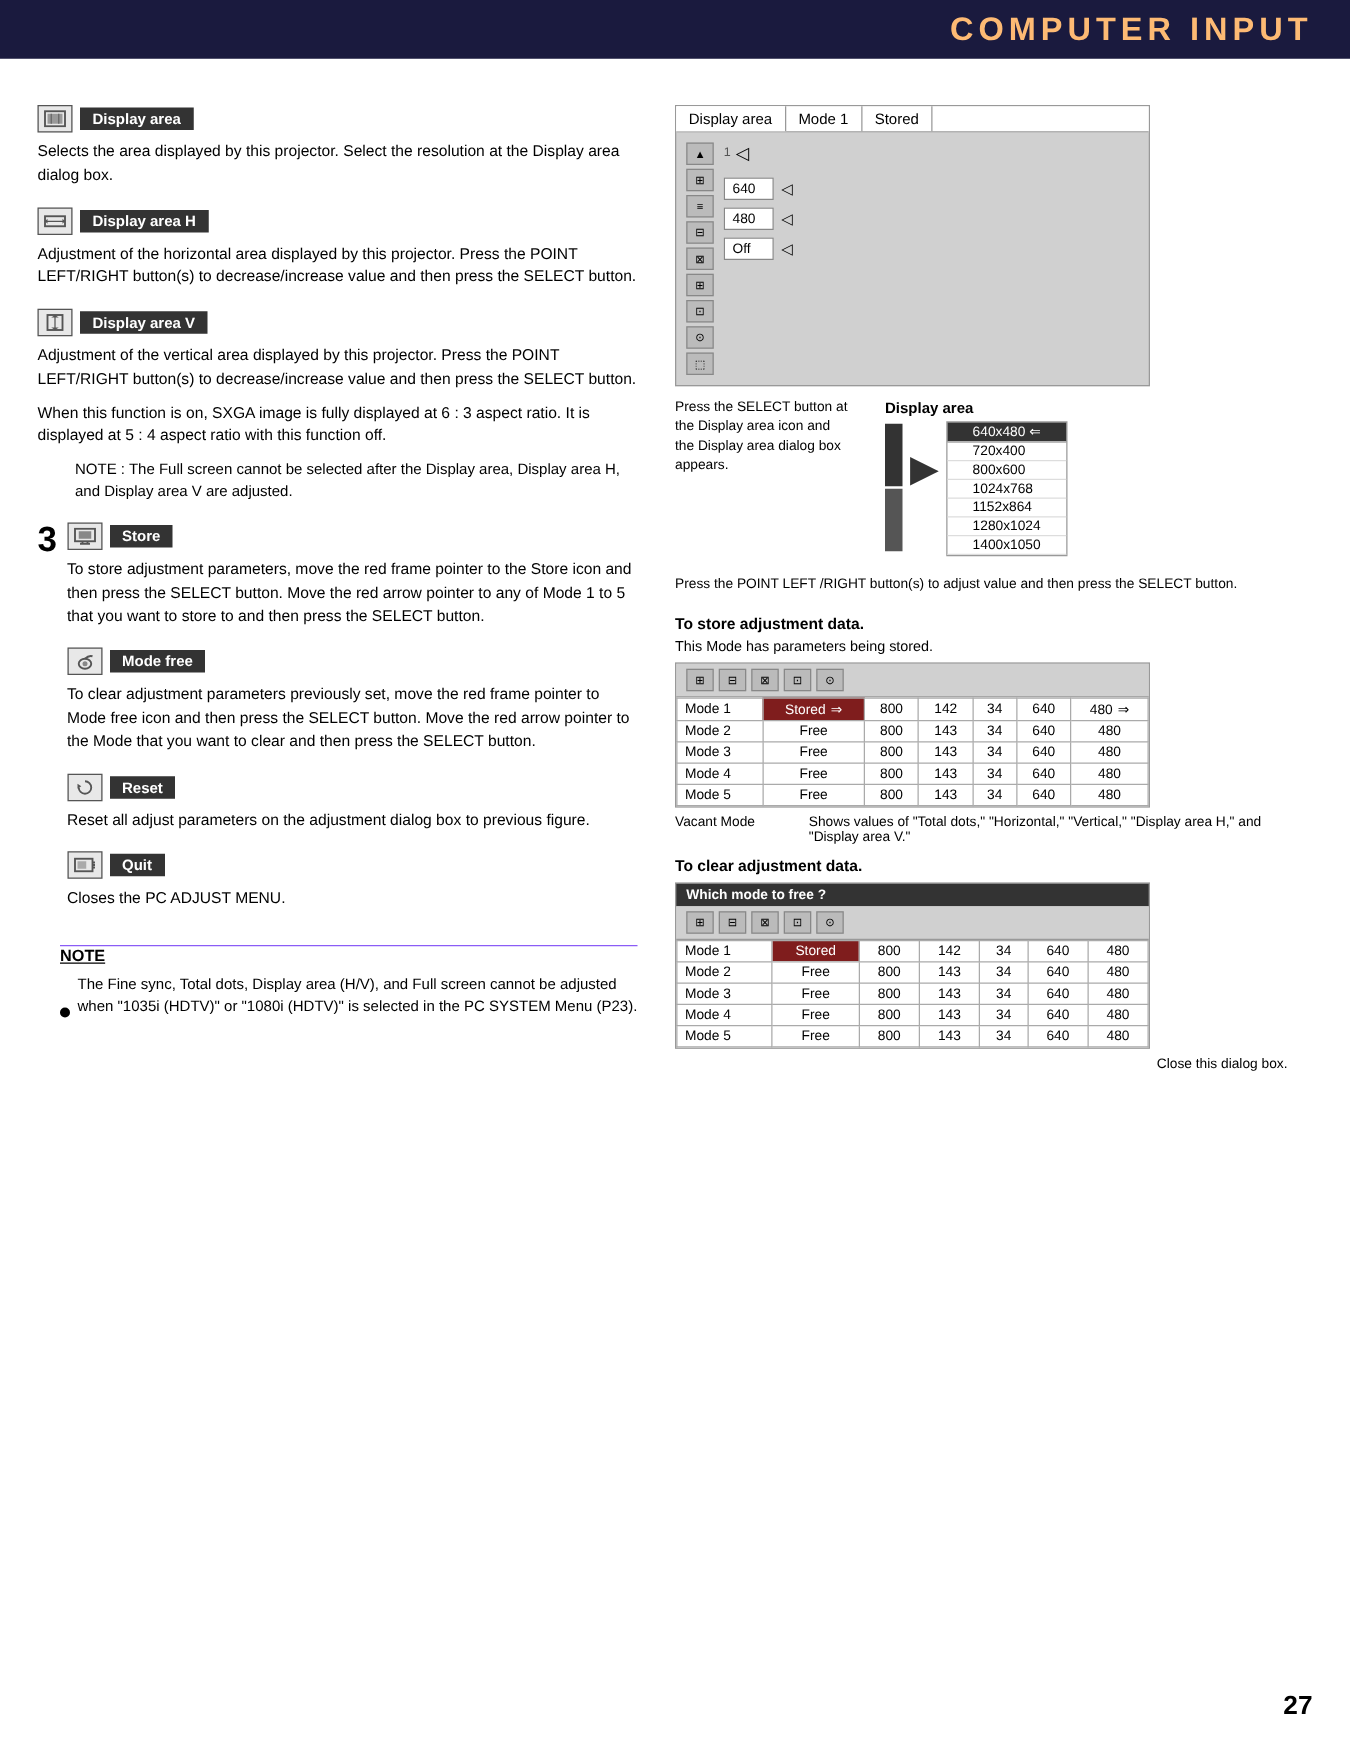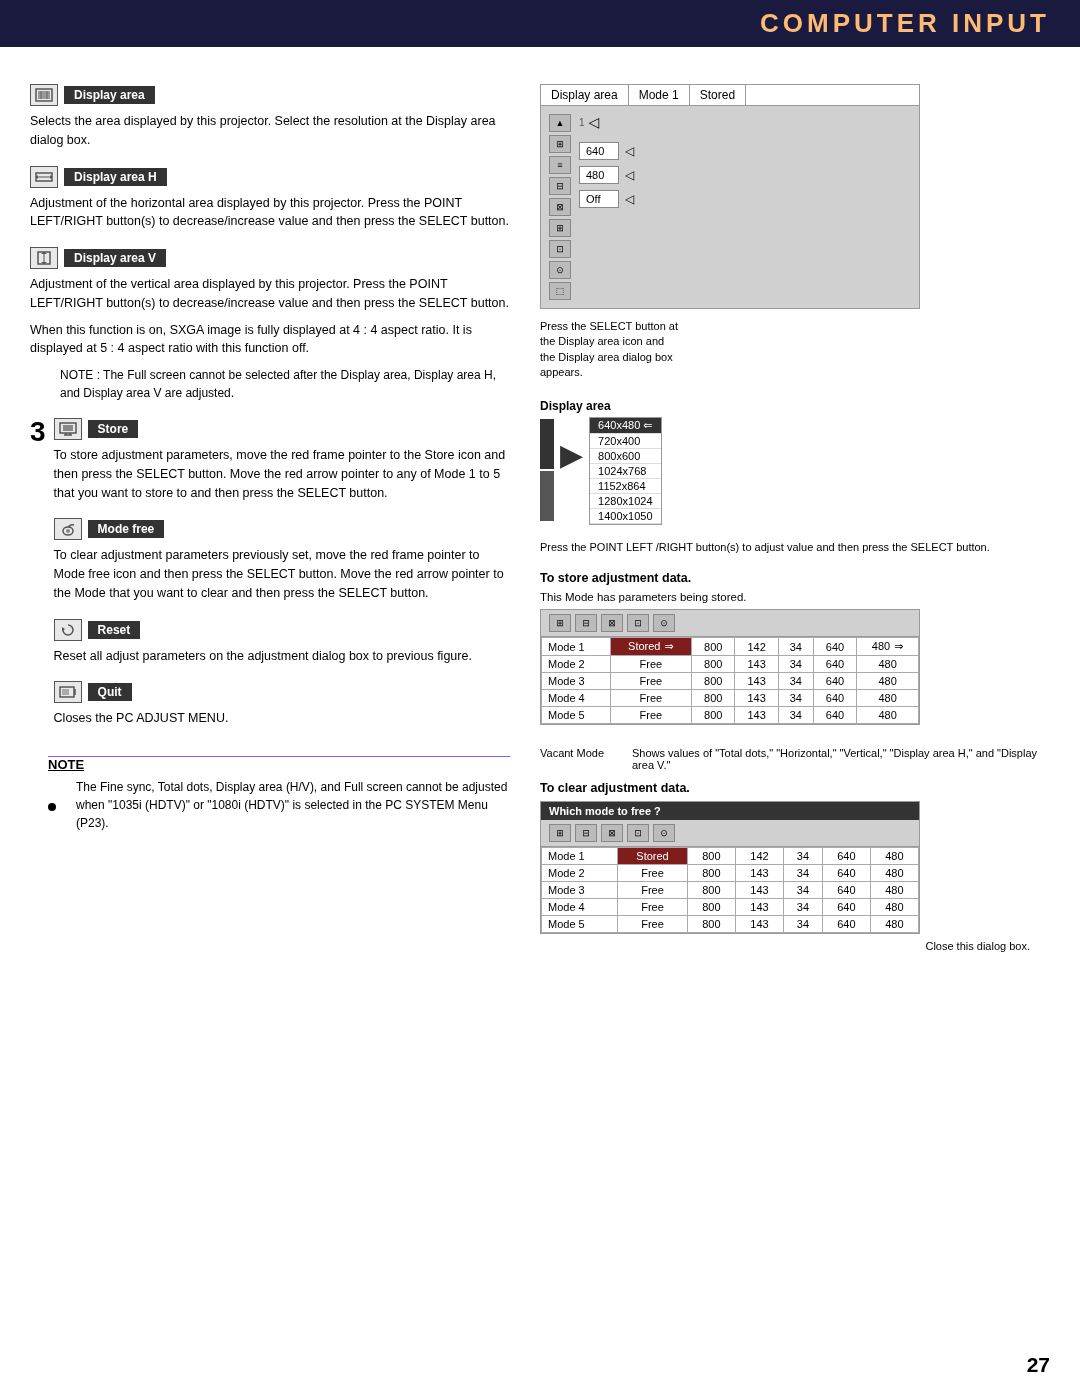--- a/index.html
+++ b/index.html
@@ -91,22 +91,22 @@
       margin-bottom: 6px;
     }
 
     .note-text {
       font-size: 12px;
       line-height: 1.5;
     }
 
     .bullet-item {
       display: flex;
-      align-items: center;
-      gap: 20px;
+      align-items: flex-end;
+      gap: 6px;
       margin-bottom: 4px;
     }
 
     .bullet-circle {
       width: 8px;
       height: 8px;
       background: #000;
       border-radius: 50%;
       margin-top: 4px;
       flex-shrink: 0;
@@ -188,21 +188,21 @@
       margin-bottom: 4px;
     }
 
     .resolution-list {
       border: 1px solid #999;
       background: #fff;
       font-size: 11px;
     }
 
     .resolution-item {
-      padding: 1px 8px;
+      padding: 1px 20px;
       border-bottom: 1px solid #ddd;
       white-space: nowrap;
     }
 
     .resolution-item.selected {
       background: #333;
       color: #fff;
     }
 
     .resolution-item.has-arrow {
@@ -293,24 +293,24 @@
       color: #000;
     }
 
     .arrow-right-small {
       margin-left: 4px;
       font-size: 11px;
     }
 
     .table-note {
       font-size: 11px;
-      margin-top: 22px;
+      margin-top: 6px;
       margin-bottom: 10px;
       display: flex;
-      gap: 12px;
+      gap: 27px;
     }
 
     .table-note-left {
       flex: 0 0 80px;
     }
 
     .table-note-right {
       flex: 1;
     }
 
@@ -377,21 +377,21 @@
           <rect x="3" y="1" width="12" height="12" fill="none" stroke="#555" stroke-width="1.5"></rect>
           <line x1="9" y1="1" x2="9" y2="13" stroke="#555" stroke-width="1"></line>
           <polygon points="6,3 12,3 9,1" fill="#555"></polygon>
           <polygon points="6,11 12,11 9,13" fill="#555"></polygon>
         </svg>
       </div>
       <span class="section-label">Display area V</span>
     </div>
     <p class="section-text">Adjustment of the vertical area displayed by this projector.  Press the POINT LEFT/RIGHT button(s) to decrease/increase value and then press the SELECT button.</p>
 
-    <p class="section-text">When this function is on, SXGA image is fully displayed at 4 : 4 aspect ratio.  It is displayed at 5 : 4 aspect ratio with this function off.</p>
+    <p class="section-text">When this function is on, SXGA image is fully displayed at 6 : 3 aspect ratio.  It is displayed at 5 : 4 aspect ratio with this function off.</p>
     <p class="section-text" style="margin-left: 30px; font-size:12px;">NOTE : The Full screen cannot be selected after the Display area, Display area H, and Display area V are adjusted.</p>
 
     <div style="margin-top: 16px; display: flex;">
       <span class="step-label">3</span>
       <div style="flex:1;">
 
         <div class="section-header">
           <div class="icon-box">
             <svg width="18" height="14" viewBox="0 0 18 14">
               <rect x="1" y="1" width="16" height="10" fill="none" stroke="#555" stroke-width="1.5"></rect>
@@ -494,21 +494,21 @@
           </div>
 
           <div class="dialog-row">
             <div class="dialog-input-box">Off</div>
             <span style="font-size:12px;">◁</span>
           </div>
         </div>
       </div>
     </div>
 
-    <div style="display:flex; gap:18px; margin-bottom:14px; align-items:flex-start;flex-direction:column;">
+    <div style="display:flex; gap:28px; margin-bottom:14px; align-items:flex-start;">
       <div style="flex:0 0 auto; font-size:11px; line-height:1.4; width:140px;">Press the SELECT button at the Display area icon and the Display area dialog box appears.</div>
       <div style="display:flex; align-items:flex-start; gap:6px;">
         <div>
           <div class="popup-label">Display area</div>
           <div style="display:flex; align-items:flex-start; gap:6px;">
 
             <div style="display:flex; flex-direction:column; gap:2px; margin-top:2px;">
               <div style="width:14px; height:50px; background:#333;"></div>
               <div style="width:14px; height:50px; background:#555;"></div>
             </div>

